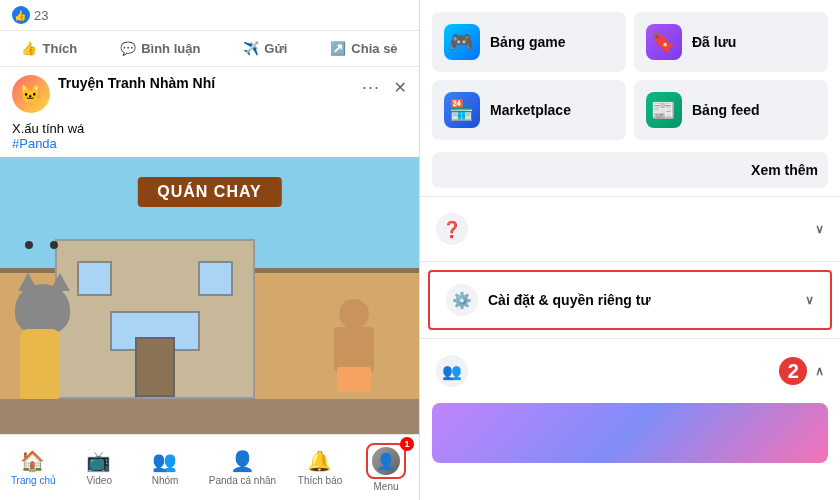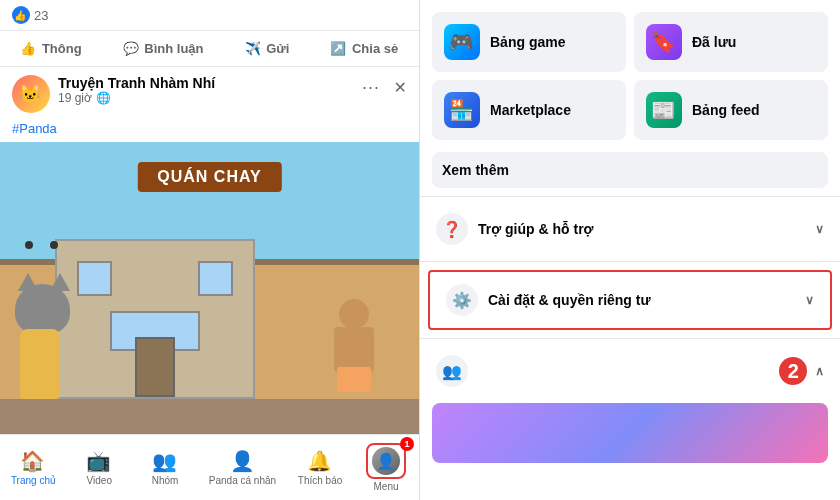--- a/index.html
+++ b/index.html
@@ -409,21 +409,21 @@
       margin: 0 12px 8px;
       padding: 10px;
       background: #f0f2f5;
       border: none;
       border-radius: 8px;
       font-size: 14px;
       font-weight: 600;
       color: #050505;
       cursor: pointer;
       width: calc(100% - 24px);
-      text-align: left;
+      text-align: right;
     }
 
     
     .menu-section {
       border-top: 1px solid #e4e6ea;
       padding: 4px 0;
     }
     .menu-row {
       display: flex;
       align-items: center;
@@ -501,52 +501,49 @@
   <div class="post-stats">
     <div class="likes">
       <div class="like-icon">👍</div>
       <span>23</span>
     </div>
   </div>
 
   <div class="post-actions">
     <div class="action-btn">
       <span>👍</span>
-      <span>Thông</span>
+      <span>Thích</span>
     </div>
     <div class="action-btn">
       <span>💬</span>
       <span>Bình luận</span>
     </div>
     <div class="action-btn">
       <span>✈️</span>
       <span>Gửi</span>
     </div>
     <div class="action-btn">
       <span>↗️</span>
       <span>Chia sẻ</span>
     </div>
   </div>
 
   <div class="post-author">
     <div class="author-avatar">🐱</div>
     <div class="author-info">
       <div class="author-name">Truyện Tranh Nhàm Nhí</div>
-      <div class="author-meta">
-        <span>19 giờ</span>
-        <span>🌐</span>
-      </div>
     </div>
     <div class="post-header-right">
       <div class="dots-btn">···</div>
       <div class="close-btn">✕</div>
     </div>
   </div>
 
   <div class="post-text">
+    <div>X.ấu tính wá</div>
     <div>
       <span class="hashtag">#Panda</span>
     </div>
   </div>
 
   <div class="post-image">
     <div class="comic-scene">
       <div class="shop-sign">QUÁN CHAY</div>
 
       <div class="building">
@@ -627,21 +624,20 @@
       <span>Bảng feed</span>
     </div>
   </div>
 
   <button class="see-more-btn">Xem thêm</button>
 
   <div class="menu-section">
     <div class="menu-row">
       <div class="menu-row-left">
         <div class="menu-row-icon">❓</div>
-        <span>Trợ giúp &amp; hỗ trợ</span>
       </div>
       <span class="chevron">∨</span>
     </div>
   </div>
 
   <div class="menu-section">
     <div class="menu-row menu-row-highlighted">
       <div class="menu-row-left">
         <div class="menu-row-icon">⚙️</div>
         <span>Cài đặt &amp; quyền riêng tư</span>

